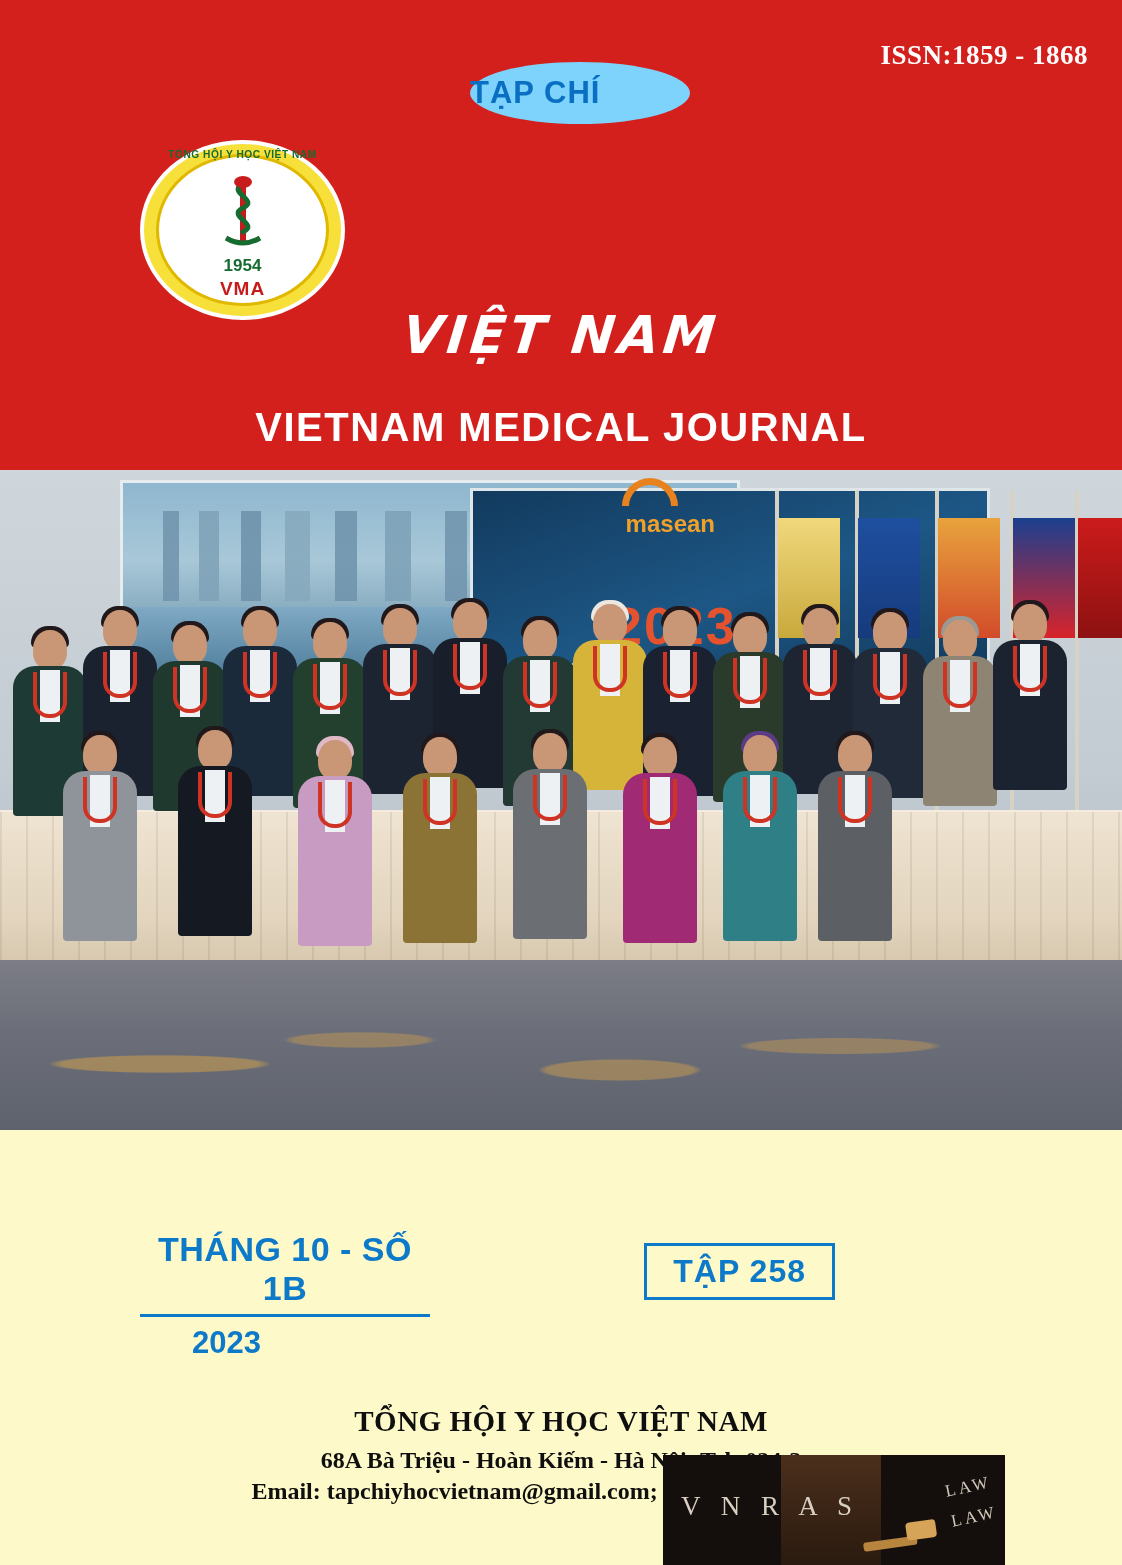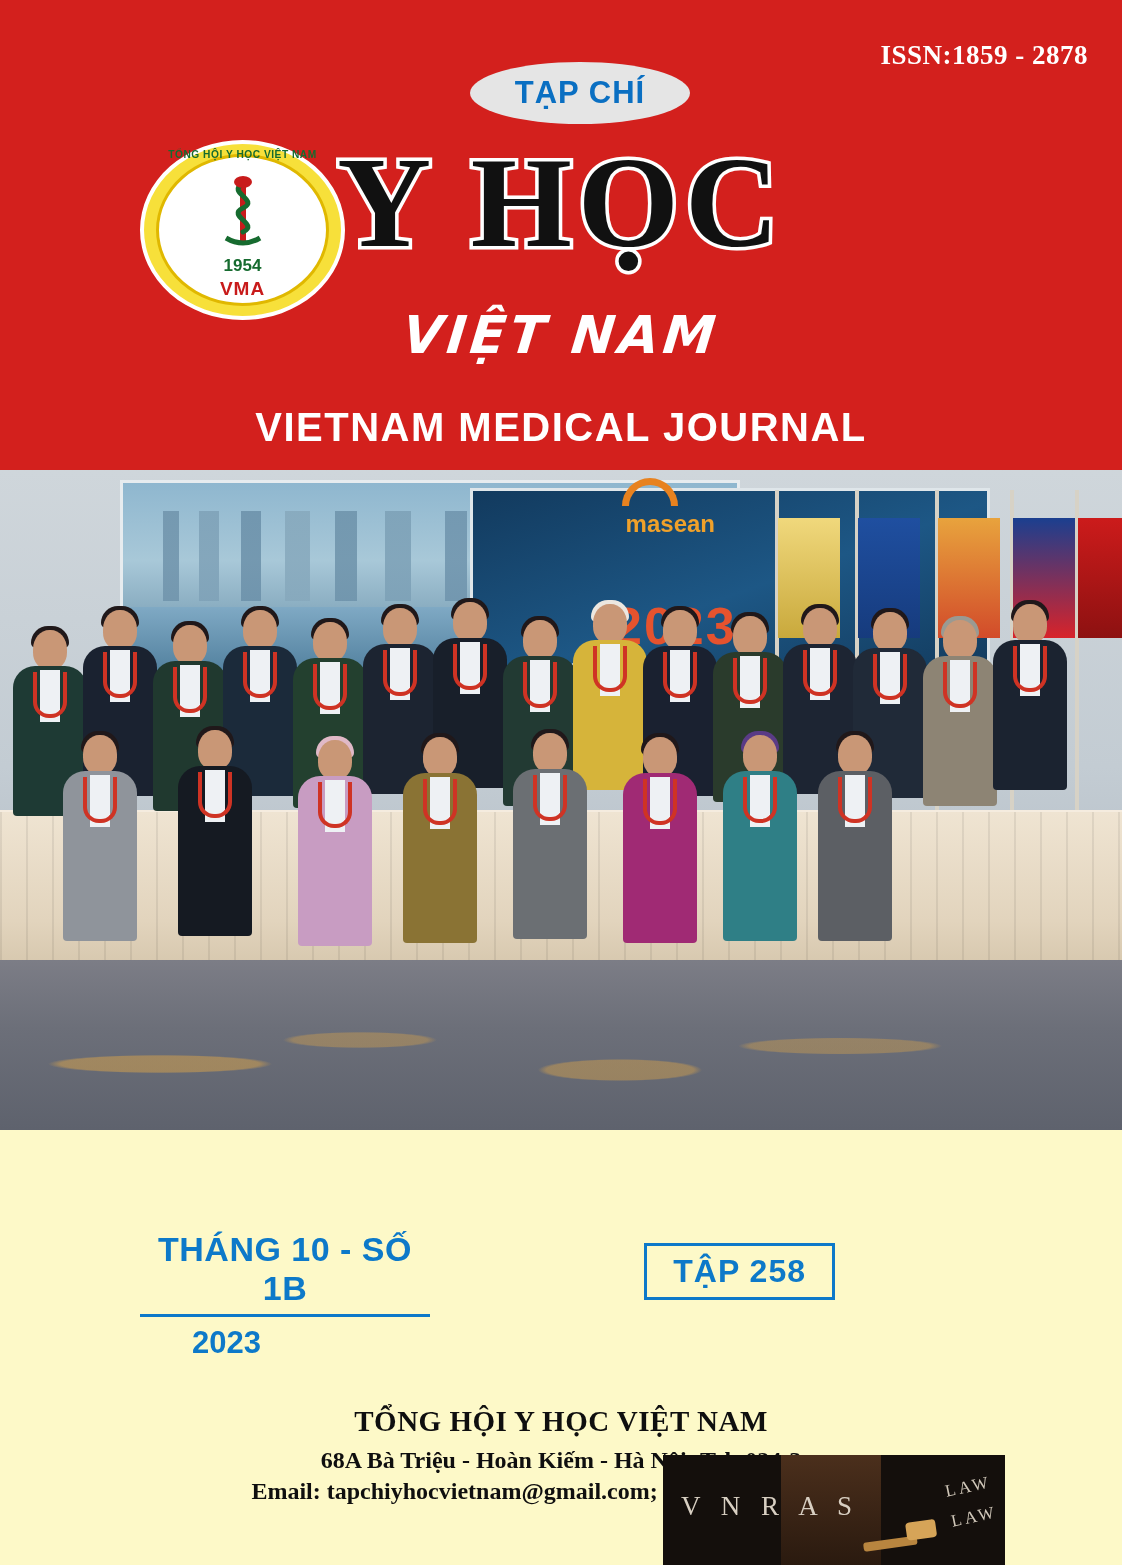--- a/index.html
+++ b/index.html
@@ -32,25 +32,25 @@
     color: #ffffff;
     font-family: "Liberation Serif", serif;
     font-weight: bold;
     font-size: 27px;
     letter-spacing: .5px;
   }
   .tapchi-badge {
     position: absolute;
     top: 62px; left: 470px;
     width: 220px; height: 62px;
-    background: #e5e5e5;
+    background: #7dd3fc;
     border-radius: 110px / 31px;
     display: flex;
     align-items: center;
-    justify-content: center;
+    justify-content: flex-start;
   }
   .tapchi-badge span {
     color: #0a6fc2;
     font-weight: bold;
     font-size: 31px;
     letter-spacing: 1px;
     font-family: "Liberation Sans", sans-serif;
   }
   .yhoc {
     position: absolute;
@@ -389,27 +389,26 @@
     width: 86px; height: 40px;
   }
 </style>
 </head>
 <body>
 
 <div class="cover">
 
   <div class="header">
 
-    <div class="issn">ISSN:1859 - 2878</div>
+    <div class="issn">ISSN:1859 - 1868</div>
 
     <div class="tapchi-badge">
       <span>TẠP CHÍ</span>
     </div>
 
-    <div class="yhoc">Y HỌC</div>
     <div class="vietnam-script">VIỆT NAM</div>
     <div class="vmj">VIETNAM MEDICAL JOURNAL</div>
 
     <div class="logo">
       <div class="logo-outer"></div>
       <div class="logo-inner"></div>
       <div class="logo-ring-text">TỔNG HỘI Y HỌC VIỆT NAM</div>
       <svg class="logo-snake" viewBox="0 0 62 78">
         <path d="M31 6 L31 70" stroke="#c81b1b" stroke-width="6" fill="none"></path>
         <path d="M31 10 C14 18, 48 26, 31 34 C14 42, 48 50, 31 58" stroke="#166b2f" stroke-width="5" fill="none" stroke-linecap="round"></path>

